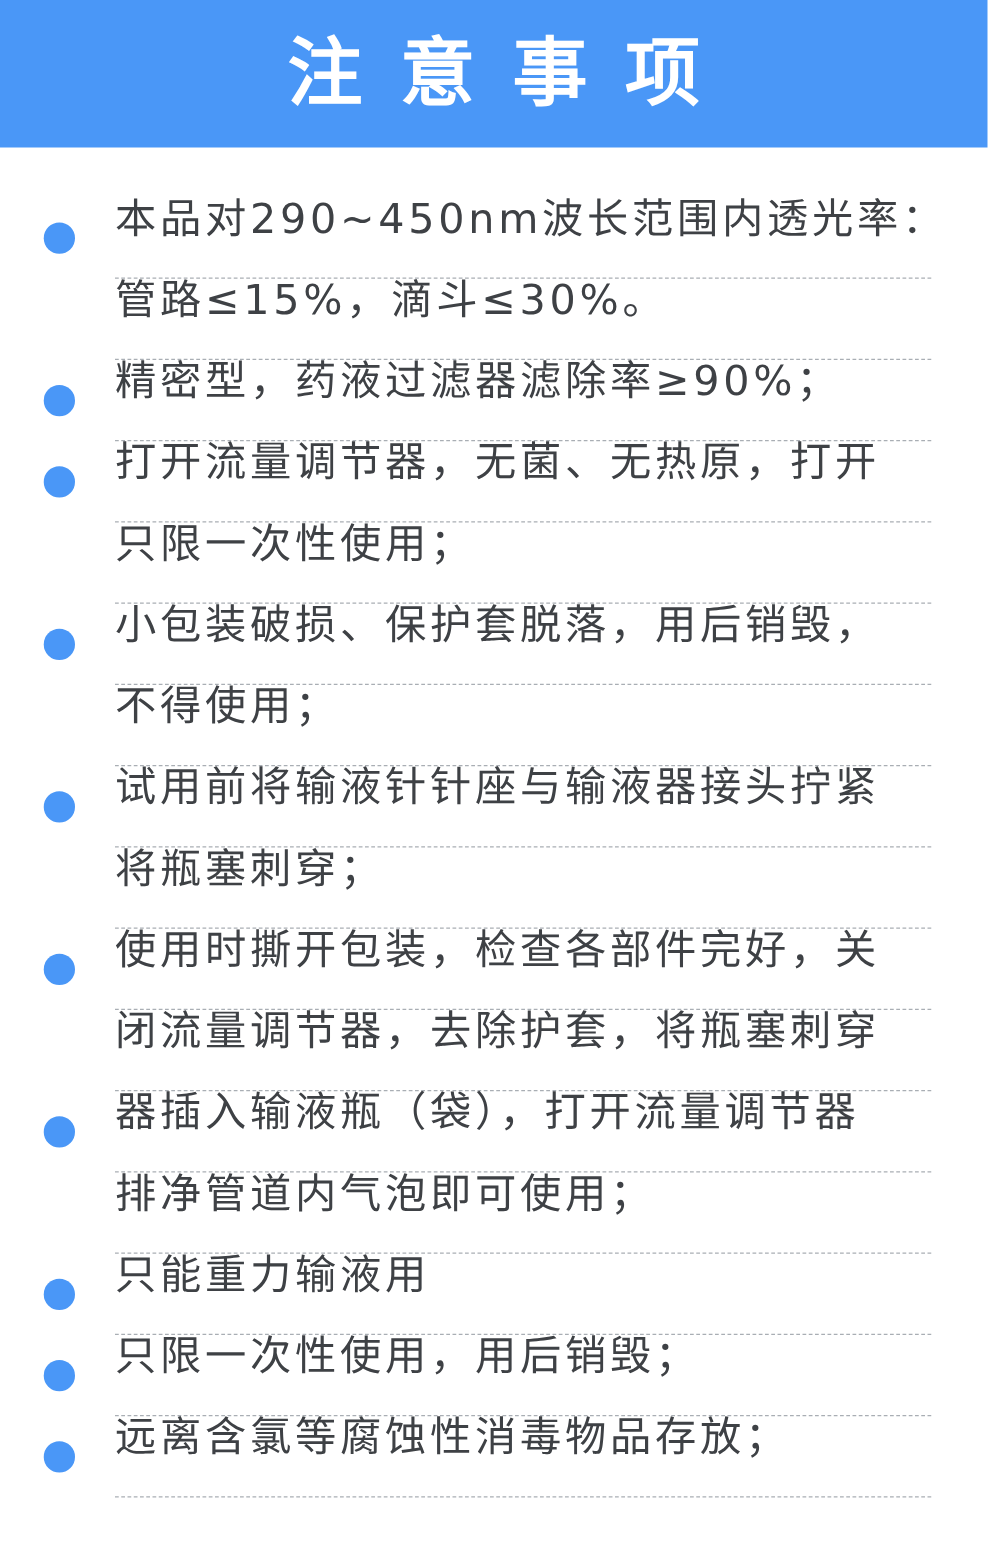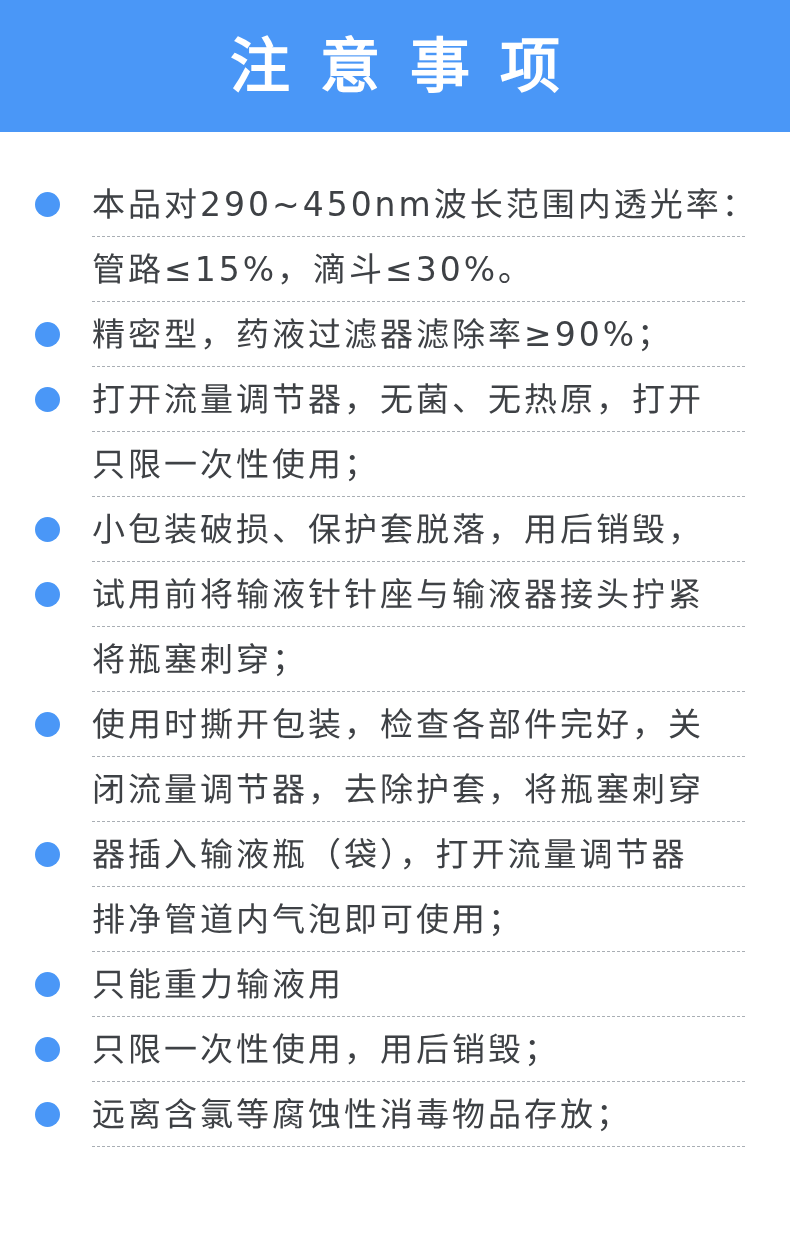--- a/index.html
+++ b/index.html
@@ -19,21 +19,21 @@
   }
   .page{
     width:790px;
     height:1237px;
     background:#ffffff;
     position:relative;
   }
   
   .banner{
     width:790px;
-    height:132px;
+    height:118px;
     background:var(--banner-blue,#4a97f7);
     display:flex;
     align-items:center;
     justify-content:center;
   }
   .banner .title{
     color:var(--title-white,#ffffff);
     font-size:60px;
     font-weight:700;
     letter-spacing:30px;
@@ -55,21 +55,21 @@
     top:20px;
     width:25px;
     height:25px;
     border-radius:50%;
     background:var(--bullet-blue,#4a97f7);
   }
   .row-line{
     margin-left:57px;
     height:100%;
     display:flex;
-    align-items:center;
+    align-items:flex-start;
     border-bottom:1px dashed var(--rule-gray,#a9aeb4);
   }
   .row-text{
     color:var(--body-text,#3e4145);
     font-size:33px;
     font-weight:400;
     letter-spacing:3px;
     line-height:1;
     white-space:nowrap;
   }
@@ -119,20 +119,26 @@
     </div>
   </div>
 
   <div class="row">
     <span class="bullet"></span>
     <div class="row-line">
       <span class="row-text">小包装破损、保护套脱落，用后销毁，</span>
     </div>
   </div>
 
+  <div class="row">
+
+    <div class="row-line">
+      <span class="row-text">不得使用；</span>
+    </div>
+  </div>
 
   <div class="row">
     <span class="bullet"></span>
     <div class="row-line">
       <span class="row-text">试用前将输液针针座与输液器接头拧紧</span>
     </div>
   </div>
 
   <div class="row">
 

